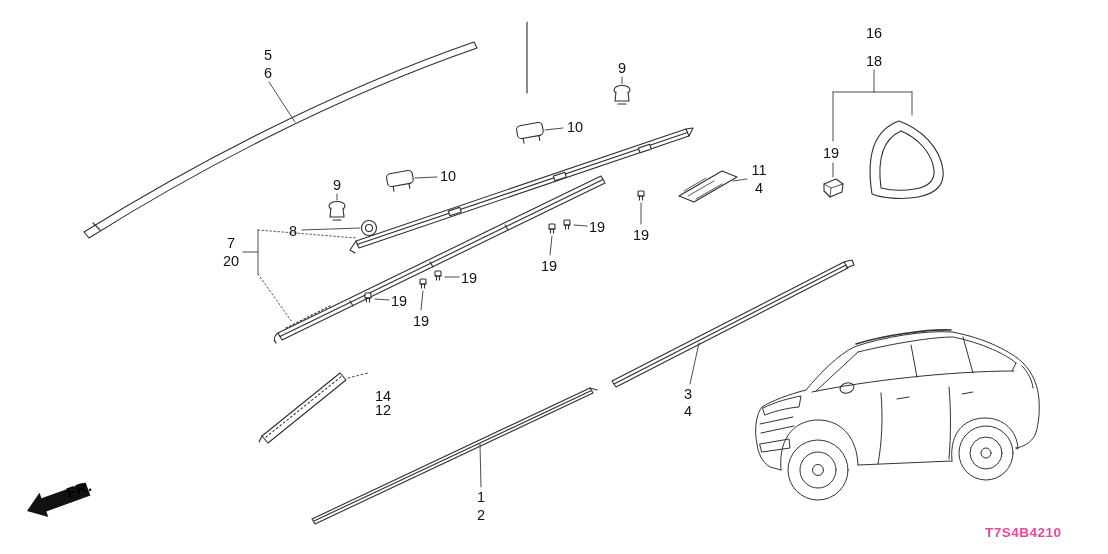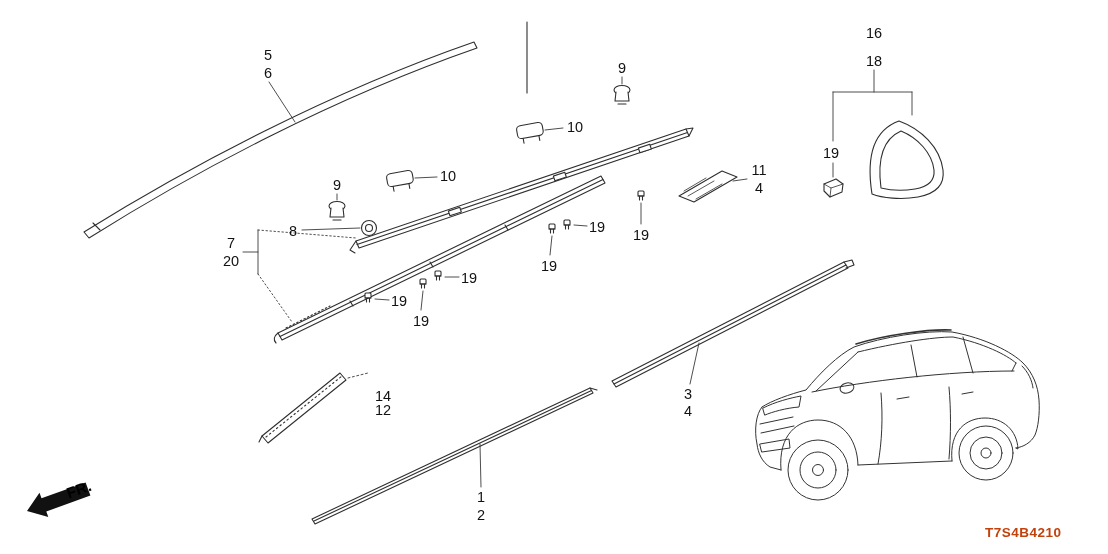--- a/index.html
+++ b/index.html
@@ -12,21 +12,21 @@
     position:absolute;transform:translate(-50%,-50%);
     font-size:14.5px;line-height:1;color:#111;white-space:nowrap;
   }
   .fr-label{
     position:absolute;left:79px;top:489px;
     transform:translate(-50%,-50%) rotate(-19deg);
     font-weight:bold;font-size:15px;color:#000;letter-spacing:.5px;
   }
   .diagram-code{
     position:absolute;left:985px;top:525px;
-    font-size:13.5px;font-weight:bold;color:#c2410c;letter-spacing:.5px;
+    font-size:13.5px;font-weight:bold;color:#ec4899;letter-spacing:.5px;
   }
 </style>
 </head>
 <body>
 
 <div class="stage">
 
   <svg width="1108" height="554" viewBox="0 0 1108 554" fill="none" stroke="#2f2f2f" stroke-width="1.1" stroke-linecap="round" stroke-linejoin="round">
 
     <defs>

